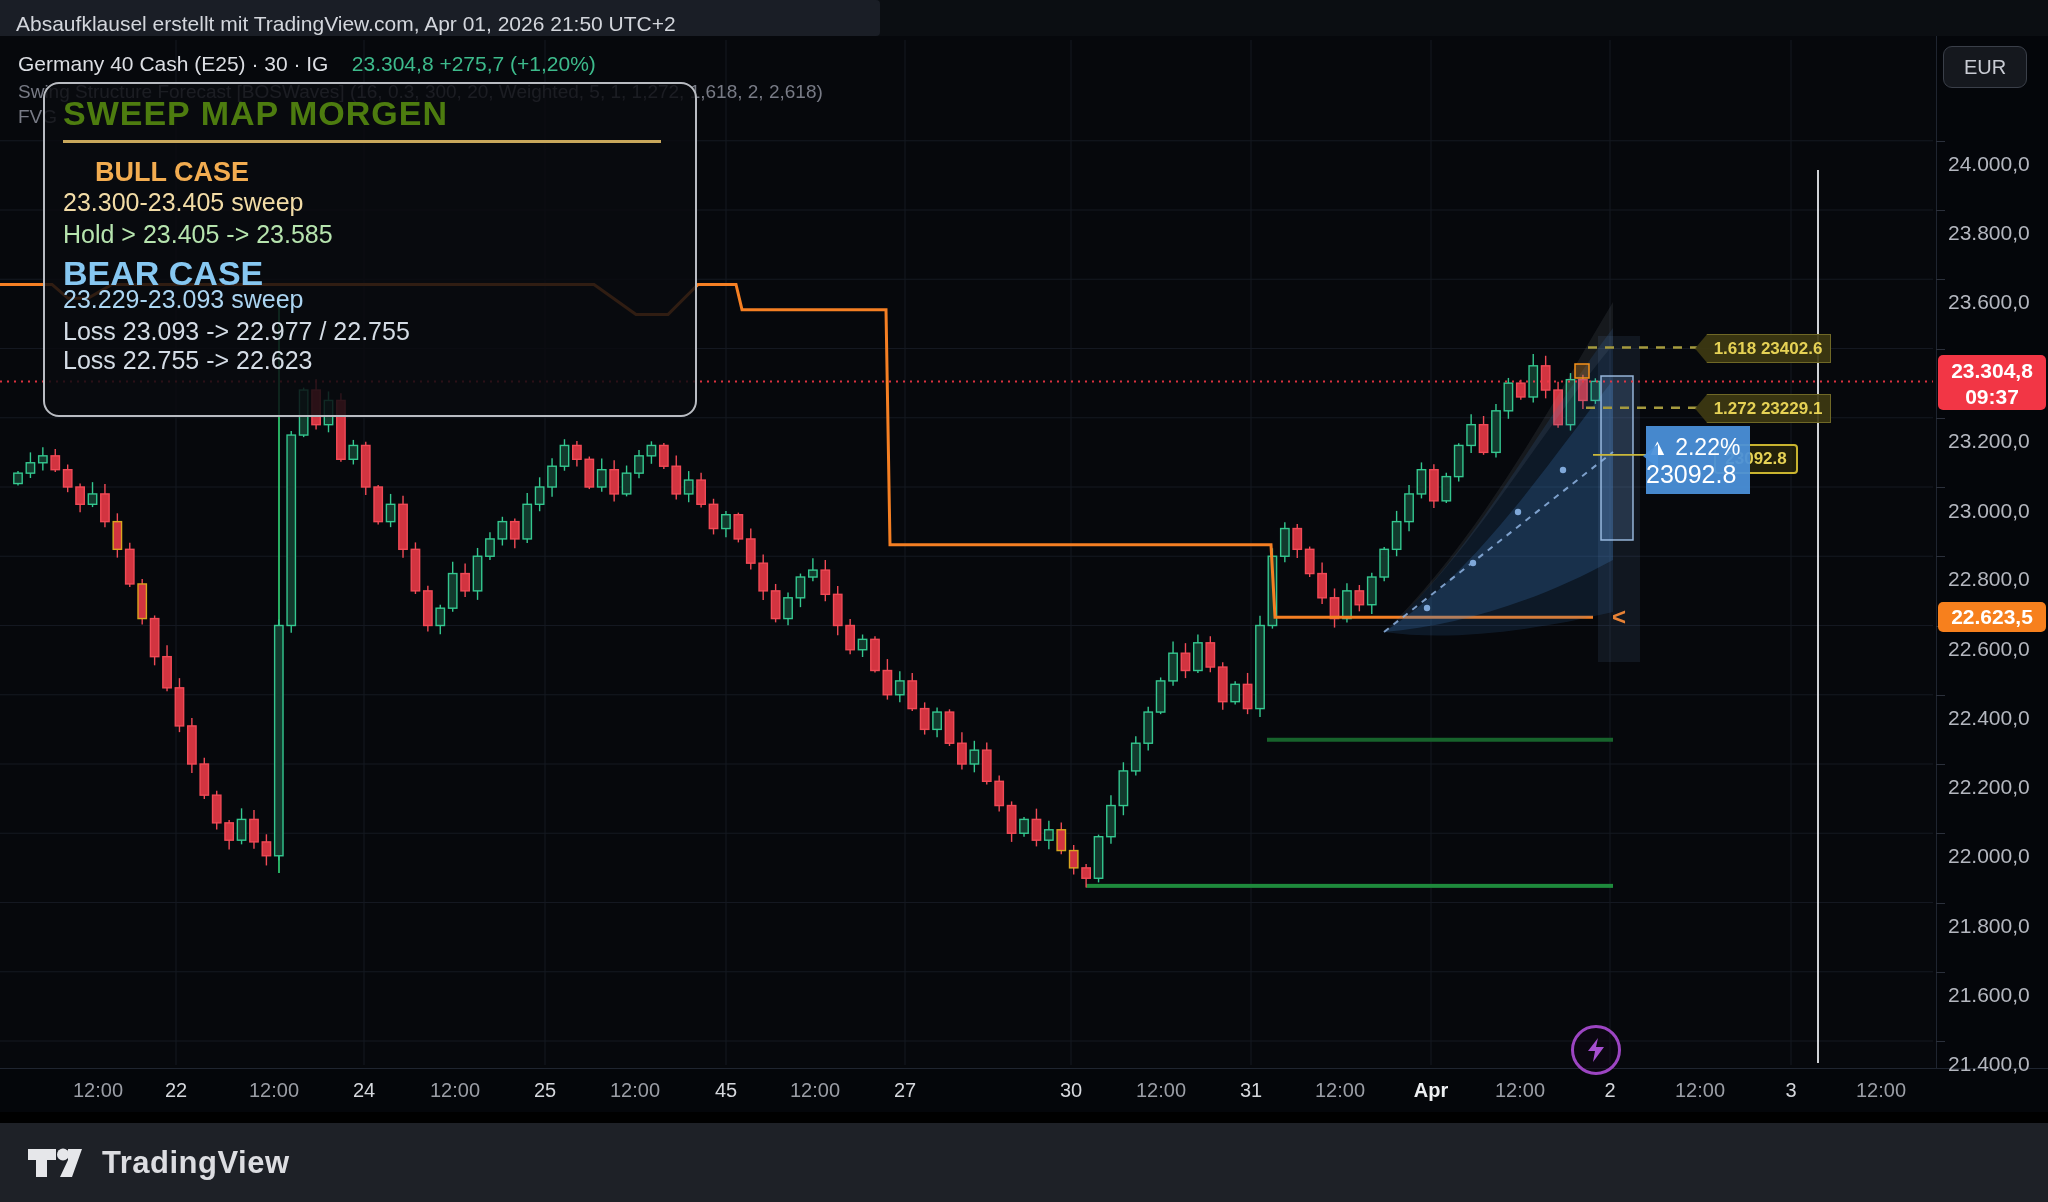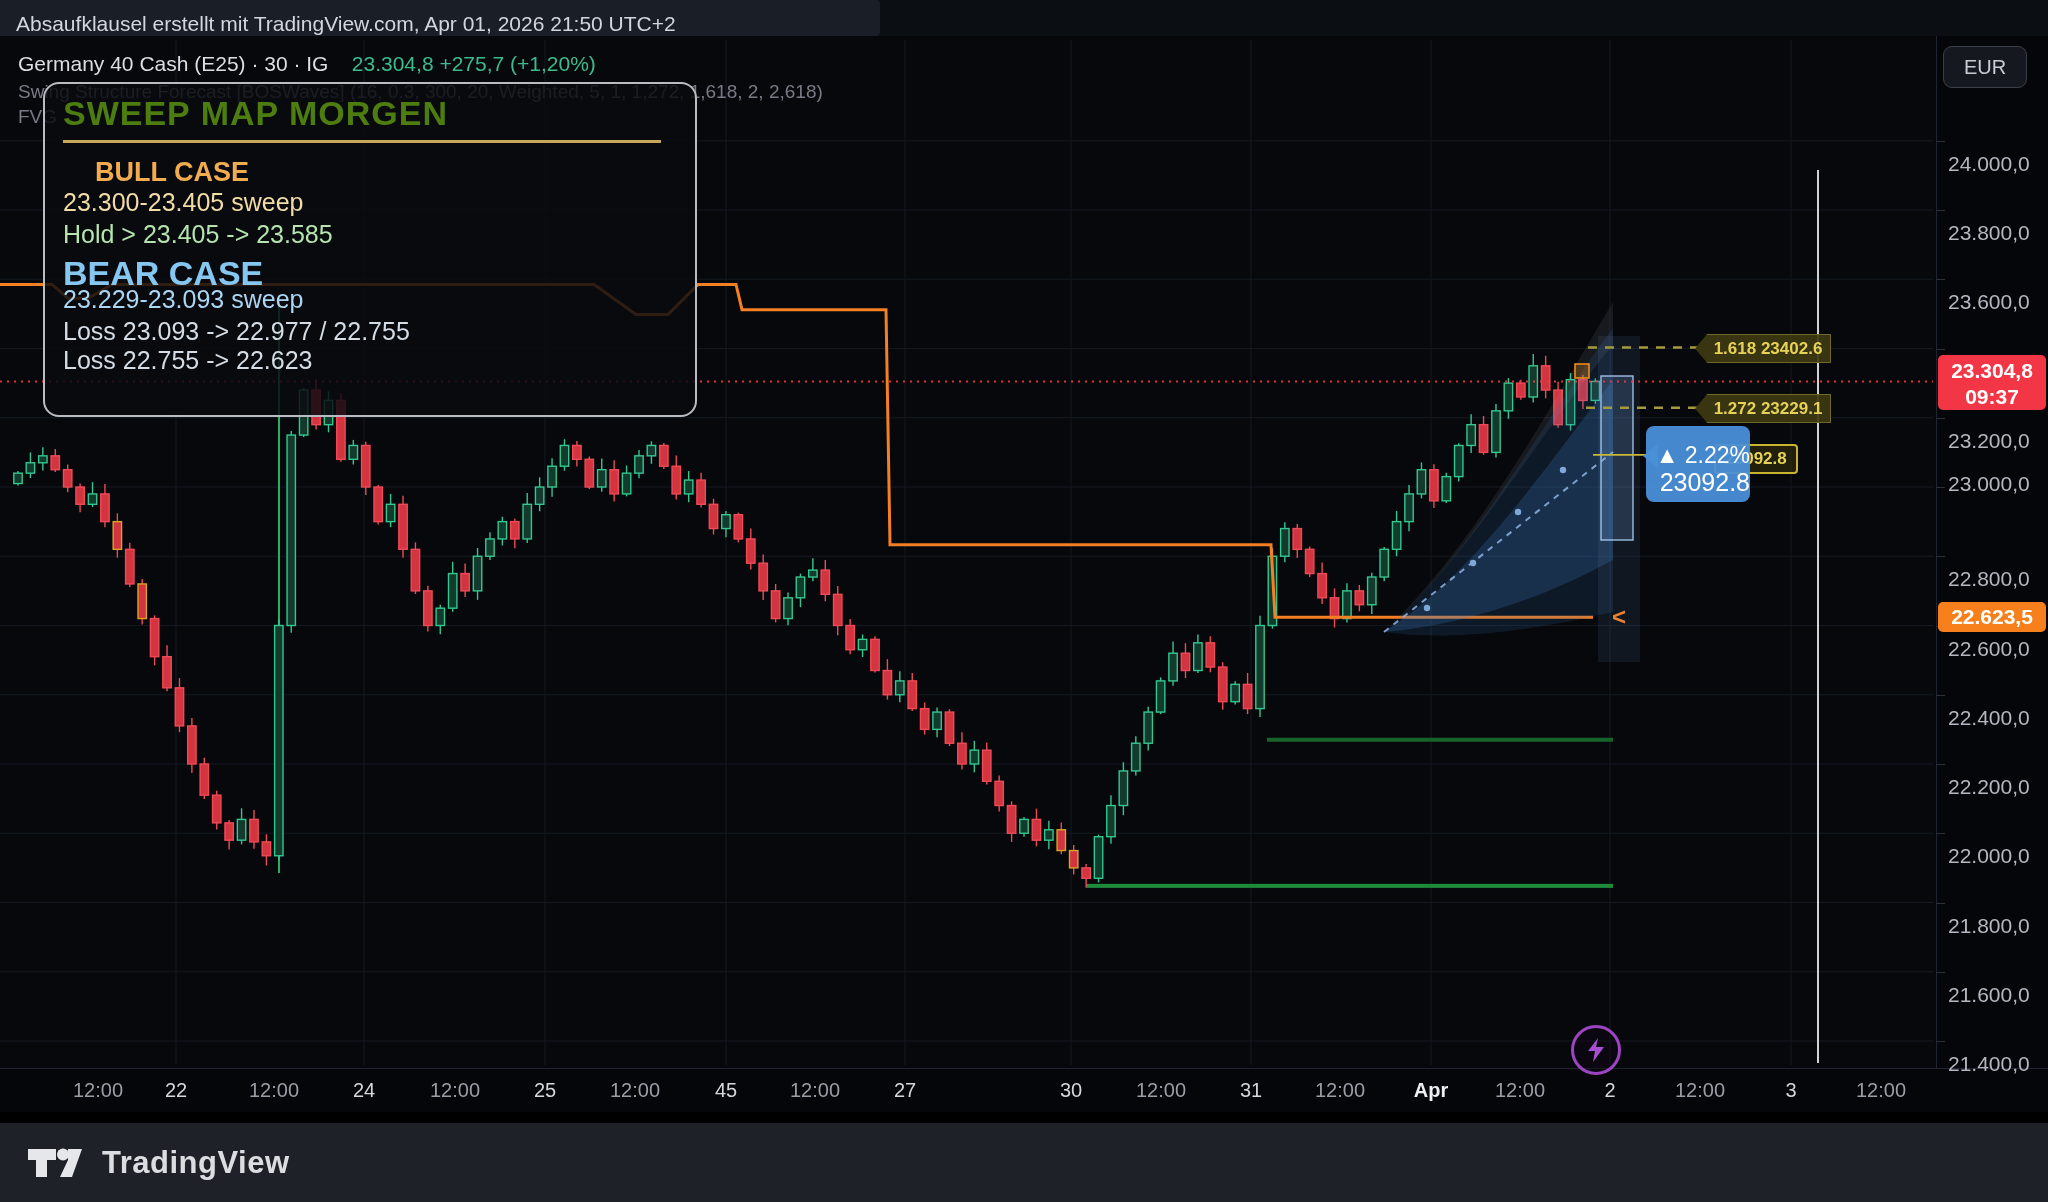--- a/index.html
+++ b/index.html
@@ -52,21 +52,21 @@
              color:#e6d255;font-size:17px;font-weight:bold;display:flex;align-items:center;
              justify-content:center;clip-path:polygon(0 50%,9% 0,100% 0,100% 100%,9% 100%);
              padding-left:10px;white-space:nowrap;}
   #fib1618{left:1695px;top:334px;width:124px;}
   #fib1272{left:1695px;top:394px;width:124px;}
   #fc-tag{left:1714px;top:444px;width:80px;height:26px;z-index:6;background:rgba(58,53,10,.55);
           border:2px solid #c9b42f;border-radius:4px;color:#e6d255;font-size:17px;font-weight:bold;
           display:flex;align-items:center;justify-content:center;}
   
   #callout{left:1646px;top:426px;width:104px;height:60px;background:rgba(74,144,218,.94);
-           border-radius:8px;z-index:7;color:#fff;text-align:right;line-height:1.15;padding-top:16px;}
+           border-radius:0;z-index:7;color:#fff;text-align:left;line-height:1.15;padding-top:8px;}
   #callout:before{content:"";position:absolute;left:-15px;top:18px;border:12px solid transparent;
                   border-right:15px solid rgba(74,144,218,.94);}
   #callout .l1{font-size:23px;} #callout .l2{font-size:25px;}
   
   .pricelab{position:absolute;left:1948px;font-size:21px;color:#b4b7bf;z-index:4;white-space:nowrap;margin-top:23px;}
   .tickm{position:absolute;left:1936px;width:9px;height:1px;background:#2b303b;z-index:4;}
   #last-label{left:1938px;width:108px;height:52px;background:#f23645;border-radius:5px;z-index:8;
               color:#fff;text-align:center;font-weight:bold;font-size:21px;line-height:1.2;padding-top:3px;}
   #poc-label{left:1938px;width:108px;height:30px;background:#f7801d;border-radius:5px;z-index:8;
              color:#fff;text-align:center;font-weight:bold;font-size:21px;line-height:30px;}
@@ -571,21 +571,21 @@
 <div class="pricelab" style="top: 128.75px;">24.000,0</div>
 <div class="tickm" style="top: 140.75px;"></div>
 <div class="pricelab" style="top: 198px;">23.800,0</div>
 <div class="tickm" style="top: 210px;"></div>
 <div class="pricelab" style="top: 267.25px;">23.600,0</div>
 <div class="tickm" style="top: 279.25px;"></div>
 <div class="pricelab" style="top: 336.5px;">23.400,0</div>
 <div class="tickm" style="top: 348.5px;"></div>
 <div class="pricelab" style="top: 405.75px;">23.200,0</div>
 <div class="tickm" style="top: 417.75px;"></div>
-<div class="pricelab" style="top: 449px;">23.000,0</div>
+<div class="pricelab" style="top: 476px;">23.000,0</div>
 <div class="tickm" style="top: 487px;"></div>
 <div class="pricelab" style="top: 544.25px;">22.800,0</div>
 <div class="tickm" style="top: 556.25px;"></div>
 <div class="pricelab" style="top: 613.5px;">22.600,0</div>
 <div class="tickm" style="top: 625.5px;"></div>
 <div class="pricelab" style="top: 682.75px;">22.400,0</div>
 <div class="tickm" style="top: 694.75px;"></div>
 <div class="pricelab" style="top: 752px;">22.200,0</div>
 <div class="tickm" style="top: 764px;"></div>
 <div class="pricelab" style="top: 821.25px;">22.000,0</div>

